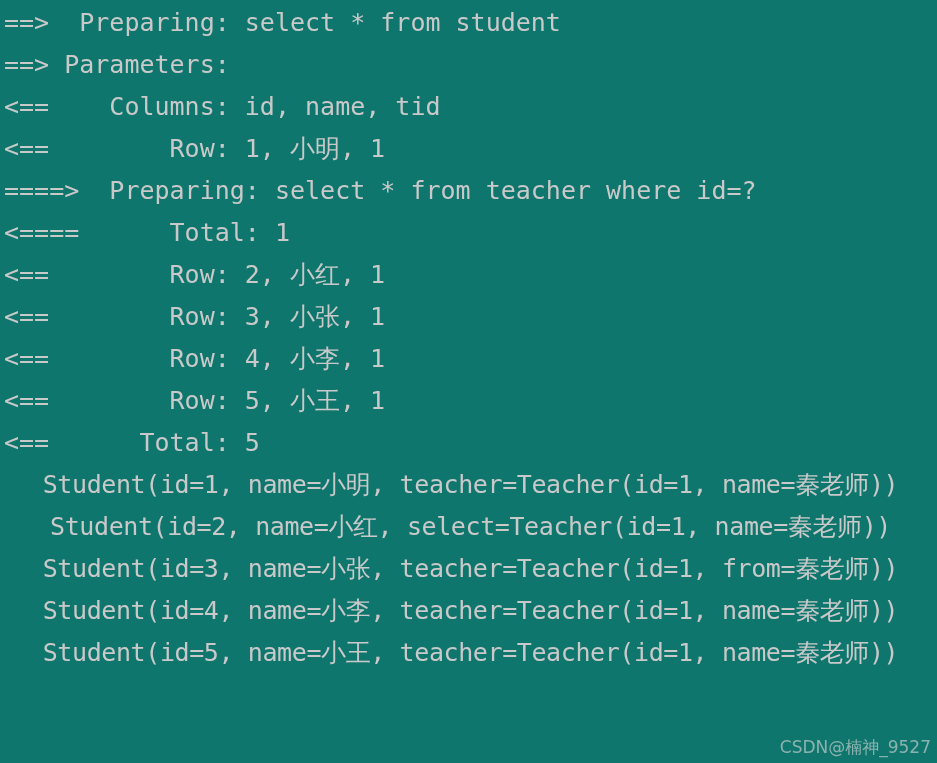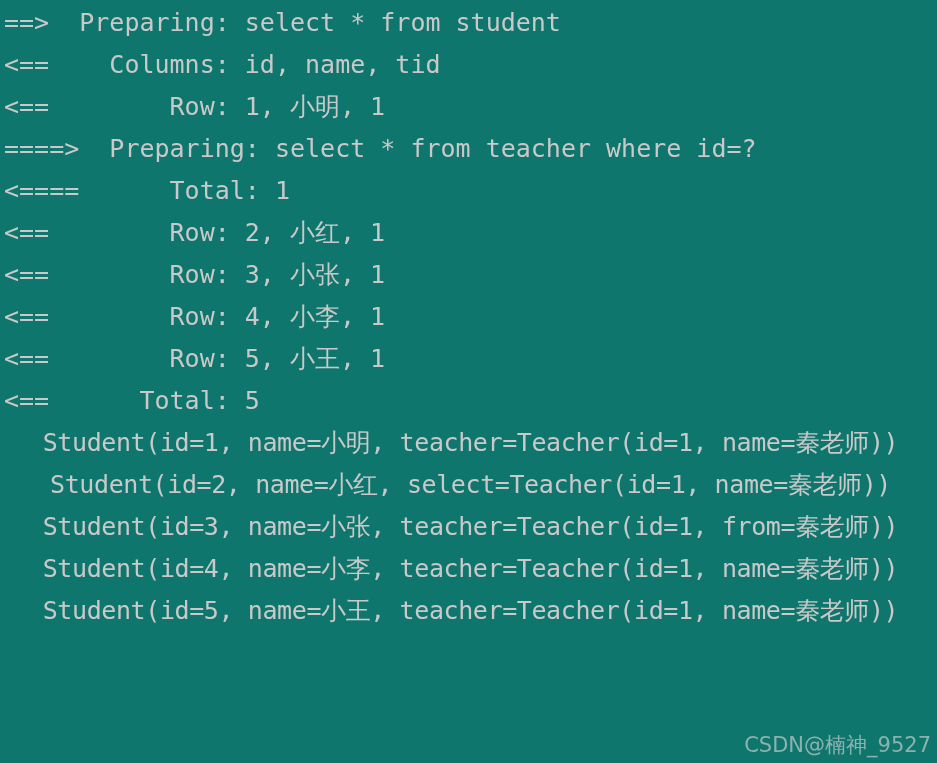--- a/index.html
+++ b/index.html
@@ -38,33 +38,34 @@
   .log-line.result {
     letter-spacing: -0.4px;
     text-align: center;
   }
 
   .watermark {
     position: absolute;
     right: 6px;
     bottom: 4px;
     font-family: "DejaVu Sans", "Liberation Sans", sans-serif;
-    font-size: 21px;
+    font-size: 17px;
     color: rgba(215, 215, 215, 0.62);
     letter-spacing: 0px;
     white-space: pre;
     pointer-events: none;
   }
 </style>
 </head>
 <body>
 
 <div id="console" style="background: #0f766e;">
   <div id="log-lines" style="color: rgb(201, 201, 201);">
       <div class="log-line">==&gt;  Preparing: select * from student</div>
+      <div class="log-line">==&gt; Parameters: </div>
       <div class="log-line">&lt;==    Columns: id, name, tid</div>
       <div class="log-line">&lt;==        Row: 1, 小明, 1</div>
       <div class="log-line">====&gt;  Preparing: select * from teacher where id=?</div>
       <div class="log-line">&lt;====      Total: 1</div>
       <div class="log-line">&lt;==        Row: 2, 小红, 1</div>
       <div class="log-line">&lt;==        Row: 3, 小张, 1</div>
       <div class="log-line">&lt;==        Row: 4, 小李, 1</div>
       <div class="log-line">&lt;==        Row: 5, 小王, 1</div>
       <div class="log-line">&lt;==      Total: 5</div>
       <div class="log-line result">Student(id=1, name=小明, teacher=Teacher(id=1, name=秦老师))</div>

